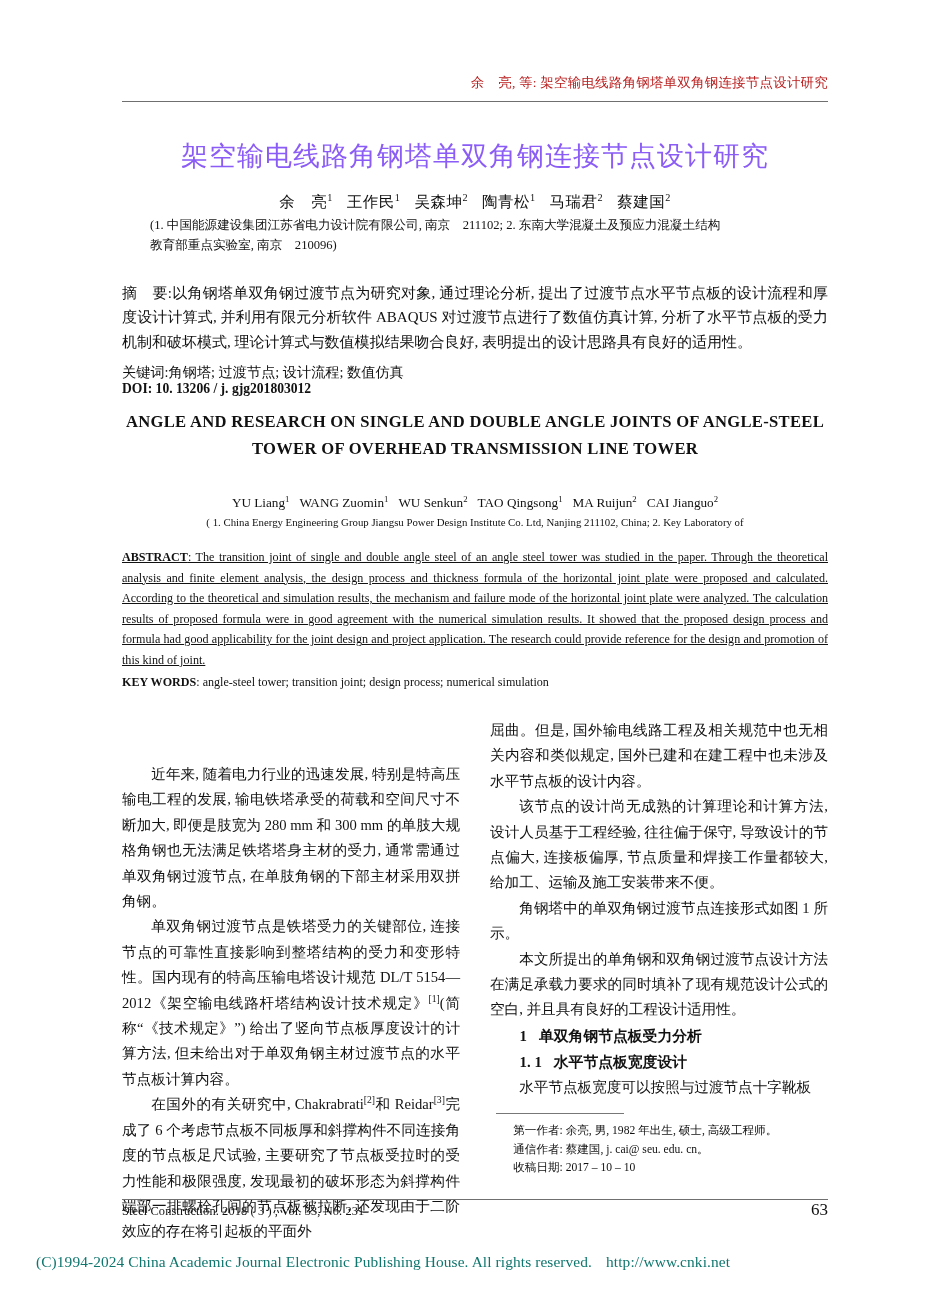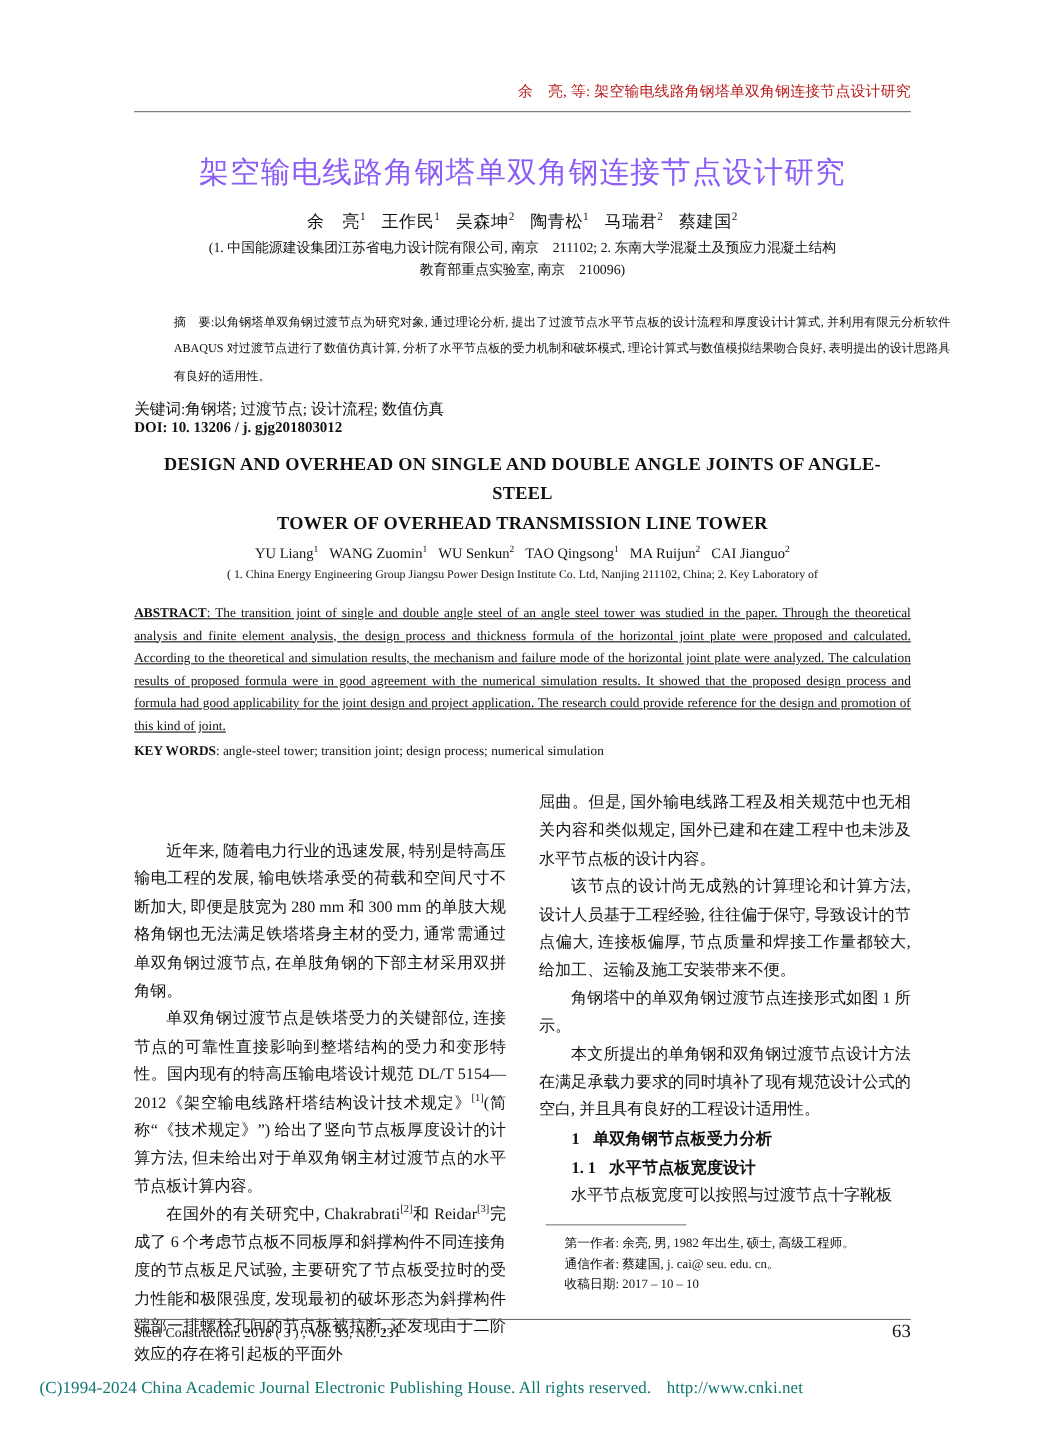--- a/index.html
+++ b/index.html
@@ -65,38 +65,36 @@
     font-size: 15.5px;
     line-height: 24px;
     letter-spacing: 0.5px;
   }
   .cn-authors .sep { display: inline-block; width: 14px; }
   .cn-affil {
     position: absolute;
     left: 150px;
     top: 216px;
     width: 650px;
-    text-align: center;
     font-size: 12.6px;
     line-height: 19.5px;
   }
 
   sup { font-size: 0.66em; vertical-align: super; line-height: 0; }
 
   
   .cn-abs {
     position: absolute;
     left: 122px;
     top: 281px;
     width: 706px;
-    font-size: 11px;
+    font-size: 15px;
     line-height: 24.3px;
     text-align: justify;
     text-justify: inter-character;
-    margin-left: 36px;
   }
   .cn-abs .lbl { letter-spacing: 0; }
   .cn-kw {
     position: absolute;
     left: 122px;
     top: 360px;
     width: 706px;
     font-size: 14.2px;
     line-height: 24.3px;
   }
@@ -257,21 +255,21 @@
     <div>教育部重点实验室, 南京　210096)</div>
   </div>
 
   <div class="cn-abs"><span class="lbl">摘　要:</span><span>以角钢塔单双角钢过渡节点为研究对象, 通过理论分析, 提出了过渡节点水平节点板的设计流程和厚度设计计算式, 并利用有限元分析软件 ABAQUS 对过渡节点进行了数值仿真计算, 分析了水平节点板的受力机制和破坏模式, 理论计算式与数值模拟结果吻合良好, 表明提出的设计思路具有良好的适用性。</span></div>
 
   <div class="cn-kw"><span>关键词:</span><span>角钢塔; 过渡节点; 设计流程; 数值仿真</span></div>
 
   <div class="cn-doi">DOI: 10. 13206 / j. gjg201803012</div>
 
   <div class="en-title">
-    <div>DESIGN AND OVERHEAD ON SINGLE AND DOUBLE ANGLE JOINTS OF ANGLE-STEEL</div>
+    <div>ANGLE AND RESEARCH ON SINGLE AND DOUBLE ANGLE JOINTS OF ANGLE-STEEL</div>
     <div>TOWER OF OVERHEAD TRANSMISSION LINE TOWER</div>
   </div>
 
   <div class="en-authors">
     <span>YU Liang</span><sup>1</sup><span class="sep"></span><span>WANG Zuomin</span><sup>1</sup><span class="sep"></span><span>WU Senkun</span><sup>2</sup><span class="sep"></span><span>TAO Qingsong</span><sup>1</sup><span class="sep"></span><span>MA Ruijun</span><sup>2</sup><span class="sep"></span><span>CAI Jianguo</span><sup>2</sup>
   </div>
 
   <div class="en-affil">
     <div>( 1. China Energy Engineering Group Jiangsu Power Design Institute Co. Ltd,  Nanjing 211102,  China; 2. Key Laboratory of</div>
   </div>

